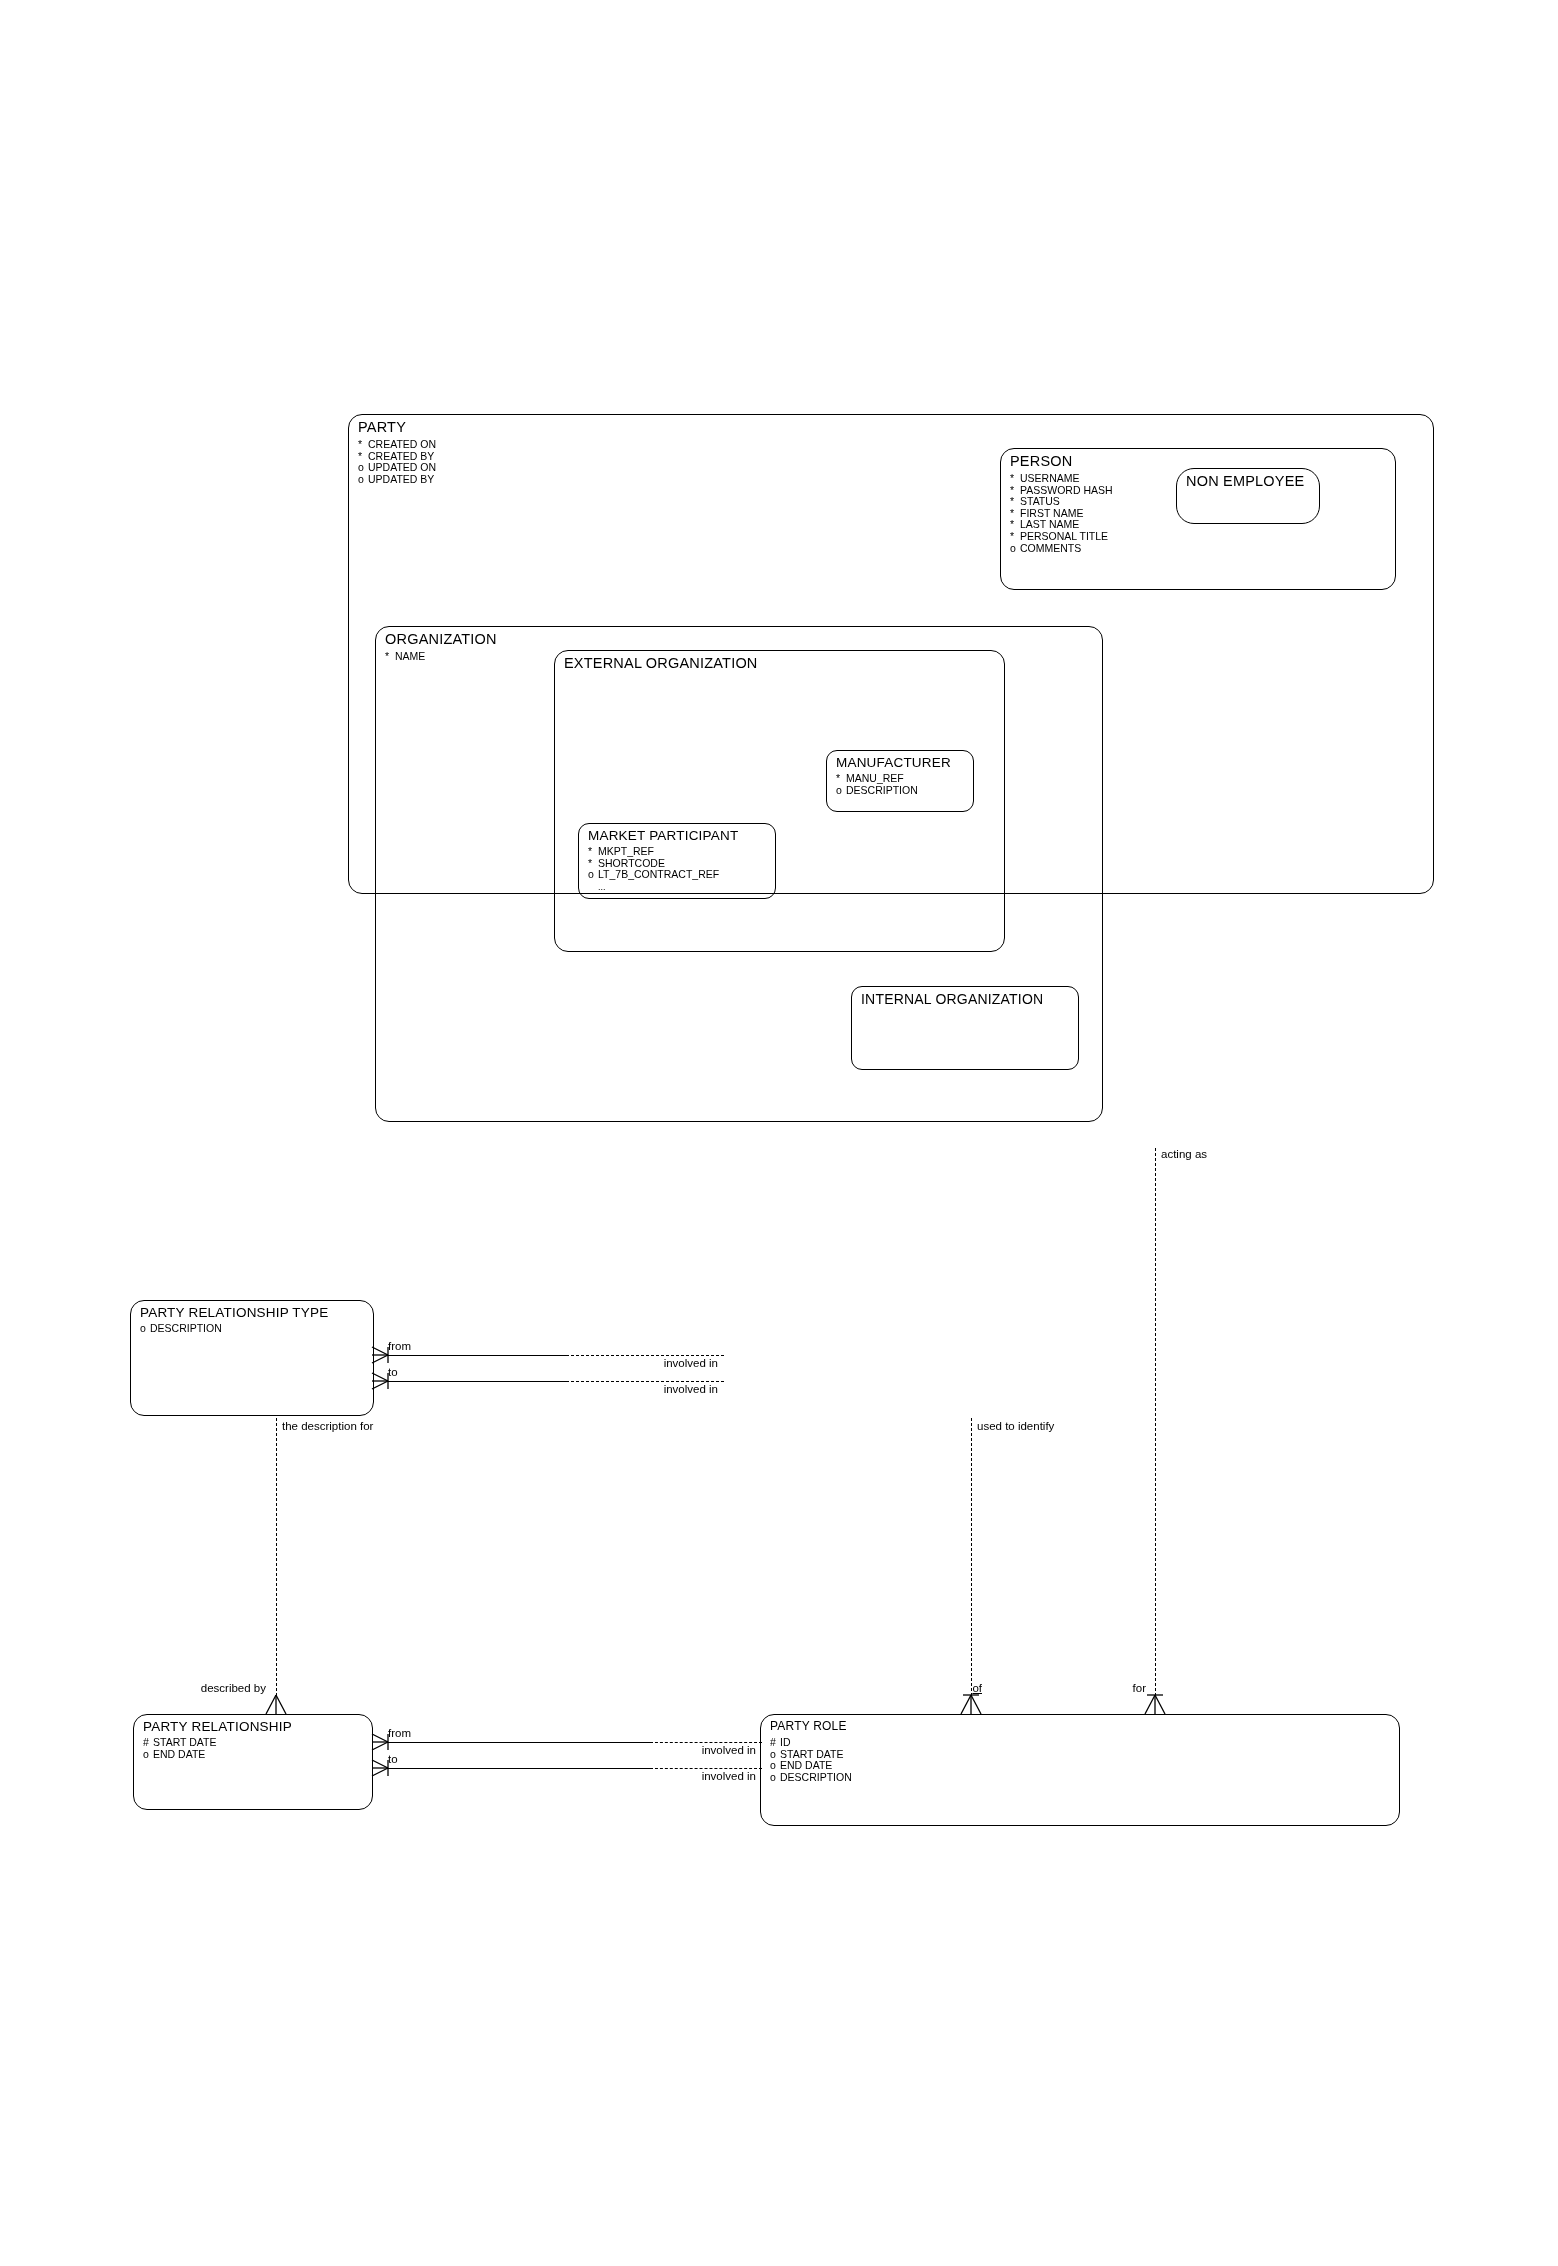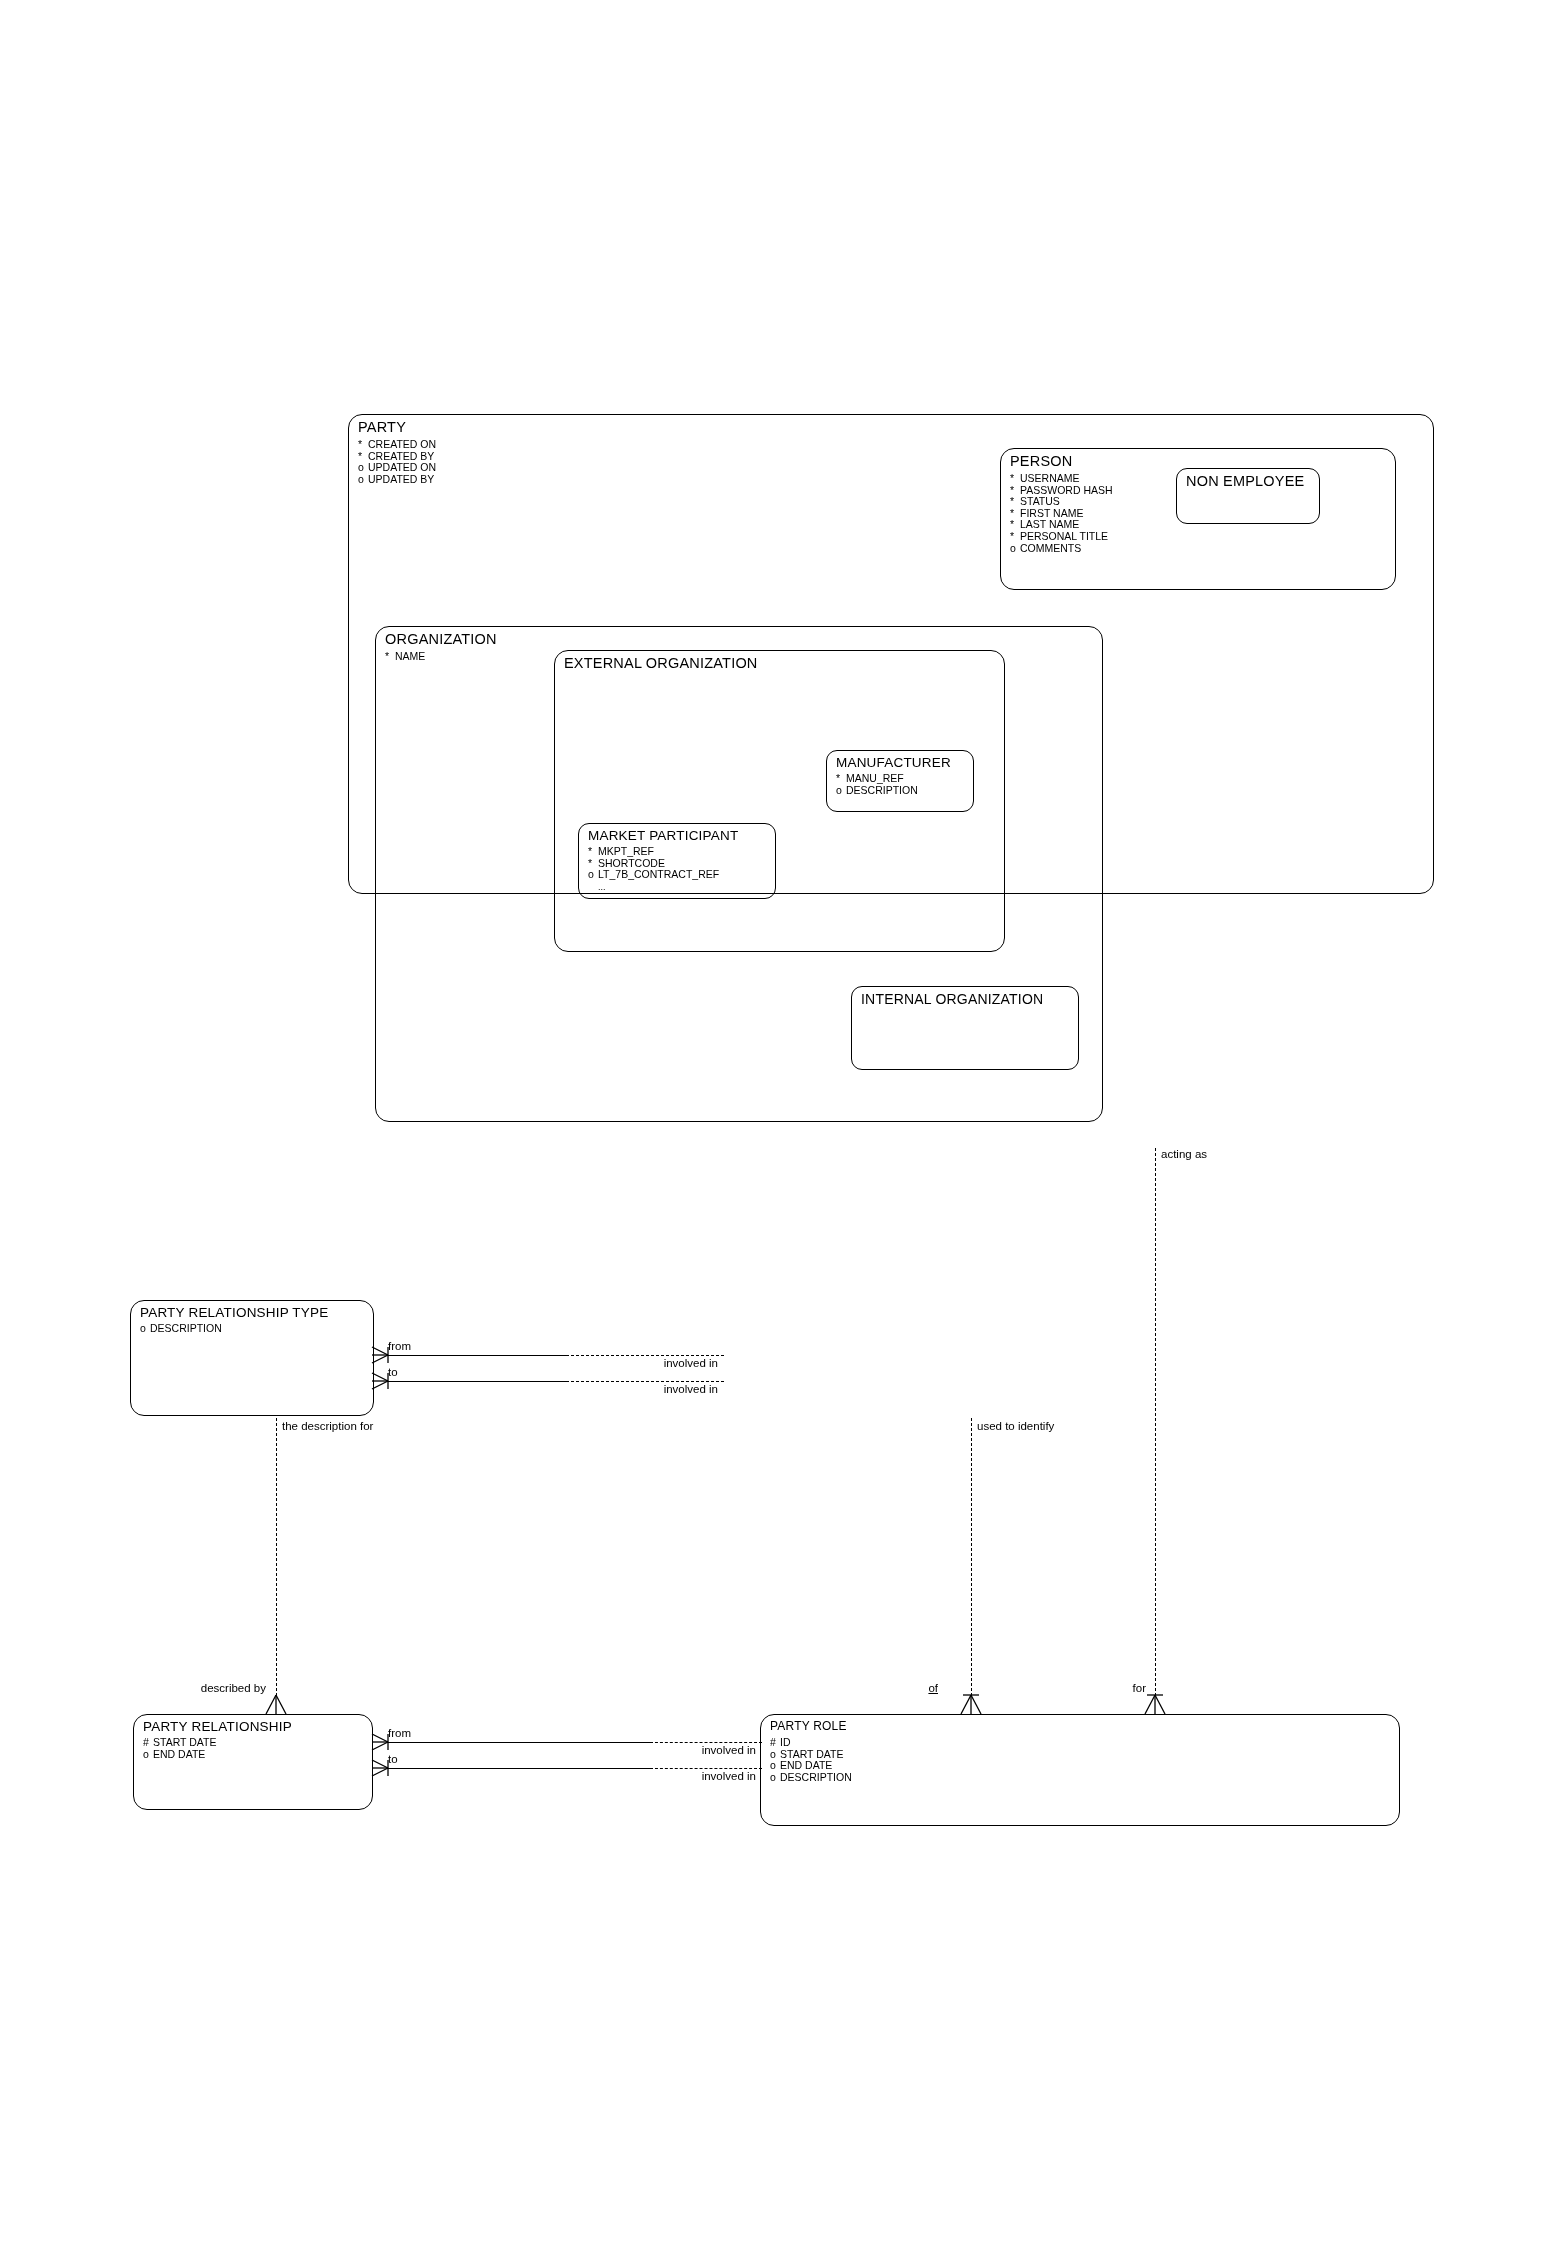--- a/index.html
+++ b/index.html
@@ -105,21 +105,21 @@
       <span class="row"><span class="mk">*</span><span>USERNAME</span></span>
       <span class="row"><span class="mk">*</span><span>PASSWORD HASH</span></span>
       <span class="row"><span class="mk">*</span><span>STATUS</span></span>
       <span class="row"><span class="mk">*</span><span>FIRST NAME</span></span>
       <span class="row"><span class="mk">*</span><span>LAST NAME</span></span>
       <span class="row"><span class="mk">*</span><span>PERSONAL TITLE</span></span>
       <span class="row"><span class="mk">o</span><span>COMMENTS</span></span>
     </div>
   </div>
 
-  <div class="entity" style="left:1176px; top:468px; width:144px; height:56px; border-radius:11px;">
+  <div class="entity" style="left:1176px; top:468px; width:144px; height:56px; border-radius:18px;">
     <div class="ename">NON EMPLOYEE</div>
   </div>
 
   <div class="entity" style="left:375px; top:626px; width:728px; height:496px;">
     <div class="ename">ORGANIZATION</div>
     <div class="attrs">
       <span class="row"><span class="mk">*</span><span>NAME</span></span>
     </div>
   </div>
 
@@ -181,21 +181,21 @@
 
   <svg class="marker" style="left:1137px; top:1688px;" width="36" height="28" viewBox="0 0 36 28">
     <line x1="10" y1="7" x2="26" y2="7" stroke="#000" stroke-width="1.3"></line>
     <line x1="18" y1="7" x2="8" y2="26" stroke="#000" stroke-width="1.3"></line>
     <line x1="18" y1="7" x2="18" y2="26" stroke="#000" stroke-width="1.3"></line>
     <line x1="18" y1="7" x2="28" y2="26" stroke="#000" stroke-width="1.3"></line>
   </svg>
 
   <div class="vdash" style="left:971px; top:1418px; height:278px;"></div>
   <div class="rlabel" style="left:977px; top:1420px;">used to identify</div>
-  <div class="rlabel right" style="left:886px; top:1682px; width:52px;text-decoration:underline;">of</div>
+  <div class="rlabel right" style="left:930px; top:1682px; width:52px;text-decoration:underline;">of</div>
   <svg class="marker" style="left:953px; top:1688px;" width="36" height="28" viewBox="0 0 36 28">
     <line x1="10" y1="7" x2="26" y2="7" stroke="#000" stroke-width="1.3"></line>
     <line x1="18" y1="7" x2="8" y2="26" stroke="#000" stroke-width="1.3"></line>
     <line x1="18" y1="7" x2="18" y2="26" stroke="#000" stroke-width="1.3"></line>
     <line x1="18" y1="7" x2="28" y2="26" stroke="#000" stroke-width="1.3"></line>
   </svg>
 
   <div class="vdash" style="left:276px; top:1418px; height:278px;"></div>
   <div class="rlabel" style="left:282px; top:1420px;">the description for</div>
   <div class="rlabel right" style="left:160px; top:1682px; width:106px;">described by</div>

